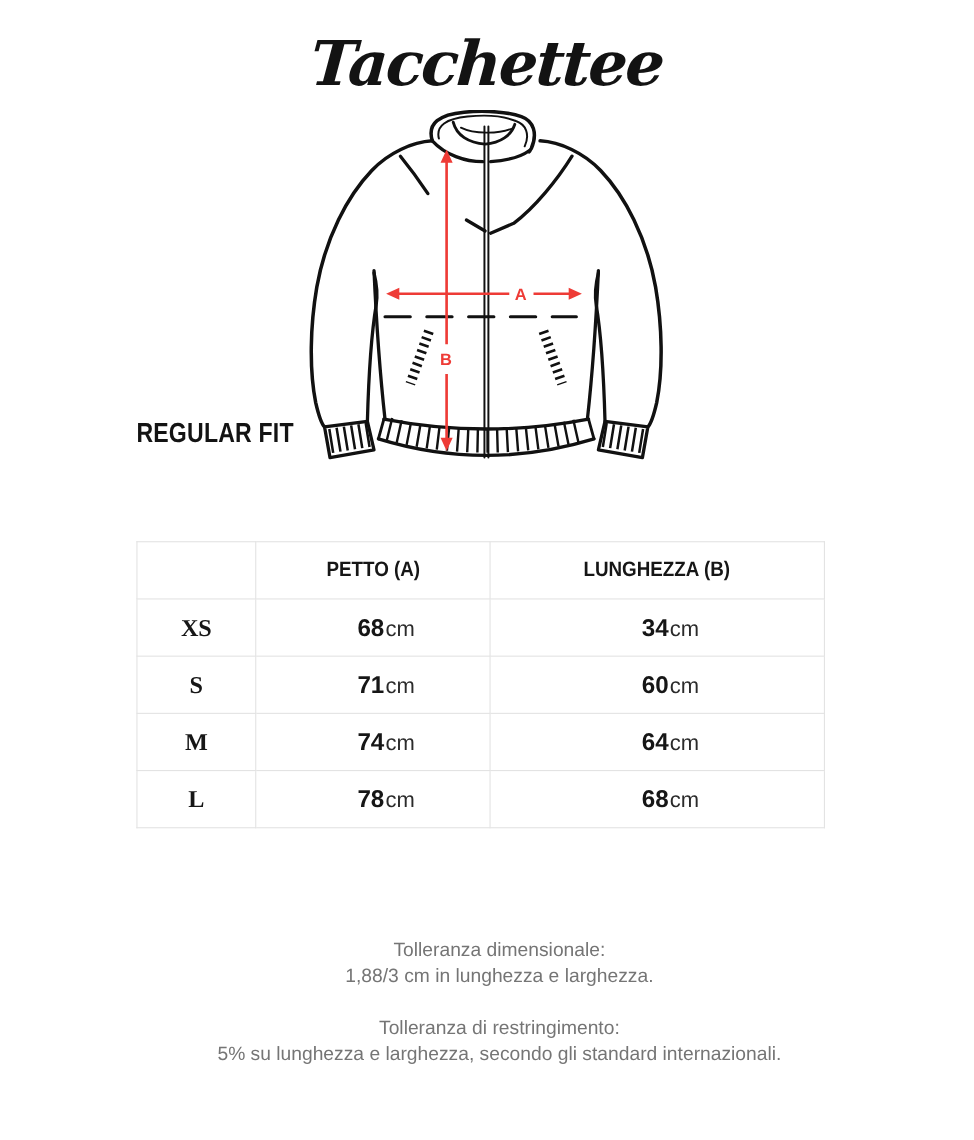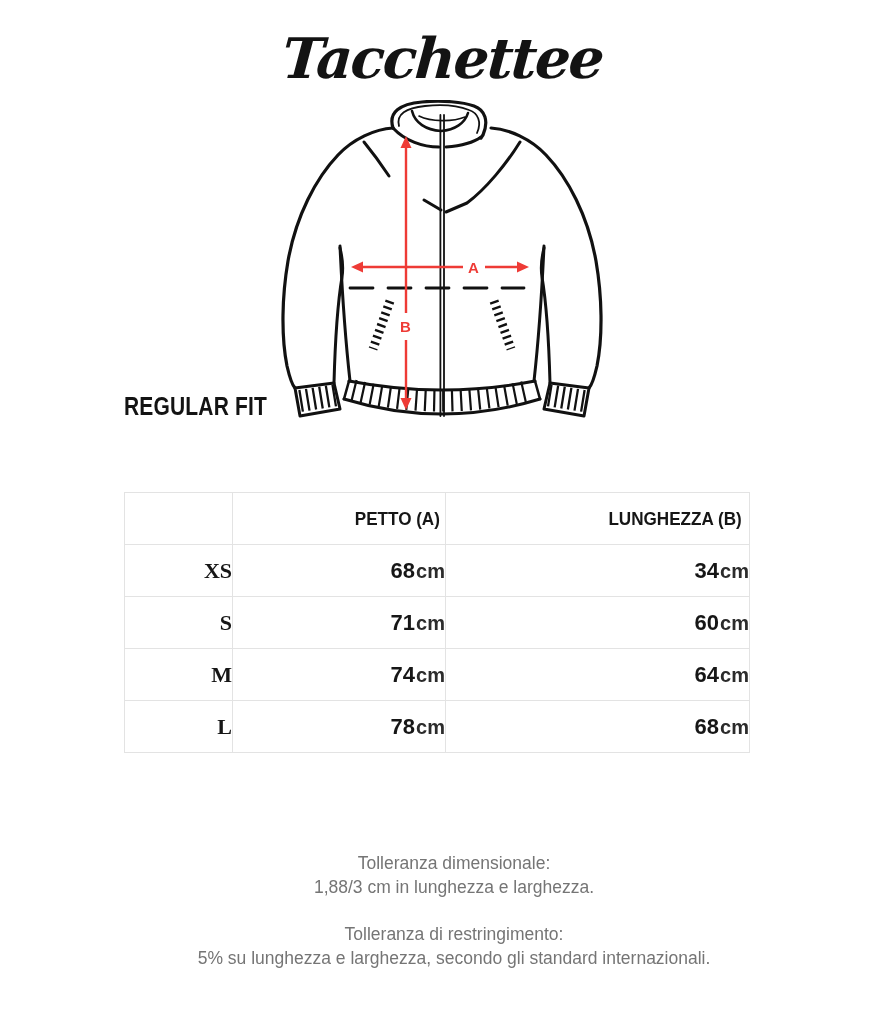--- a/index.html
+++ b/index.html
@@ -20,42 +20,42 @@
 
   
   .diagram { position:absolute; left:277px; top:100px; width:330px; height:322px; }
   .diagram svg { width:100%; height:100%; display:block; }
   .diagram text {
     font-family:"Liberation Sans", sans-serif; font-weight:700;
     font-size:15px; fill:var(--accent);
   }
 
   .fit-label {
-    position:absolute; left:124px; top:392px;
+    position:absolute; left:124px; top:380px;
     font-size:25px; font-weight:800; color:#131313; letter-spacing:0.2px;
   }
   .fit-label .cond { display:inline-block; transform:scaleX(.84); transform-origin:left center; }
 
   
   table.sizes {
     position:absolute; left:124px; top:492px; width:625px;
     border-collapse:collapse; table-layout:fixed; background:#fff;
   }
   table.sizes col.c1 { width:108px; }
   table.sizes col.c2 { width:213px; }
   table.sizes col.c3 { width:304px; }
   table.sizes th, table.sizes td {
-    border:1px solid var(--grid); height:52px; text-align:right;
+    border:1px solid var(--grid); height:52px; text-align:center;
     vertical-align:middle; background:#fff;
   }
   table.sizes th { font-size:19px; font-weight:700; color:#161616; }
   table.sizes th .cond { display:inline-block; transform:scaleX(.9); transform-origin:center; white-space:nowrap; }
   td.size-cell { font-size:22px; font-weight:700; color:#161616;font-family:Liberation Serif, serif; }
   td.val-cell b { font-size:22px; font-weight:700; color:#161616;margin-left:24px; }
-  td.val-cell .unit { font-size:20px; font-weight:700; color:#2b2b2b; margin-left:1px; }
+  td.val-cell .unit { font-size:20px; font-weight:400; color:#2b2b2b; margin-left:1px; }
 
   
   .notes { position:absolute; left:124px; top:851px; width:660px; color:var(--muted); }
   .note { margin-bottom:23px;text-align:center; }
   .note p { font-size:17.5px; line-height:24px; font-weight:400; }
 </style>
 </head>
 <body>
 
 <div class="page">

